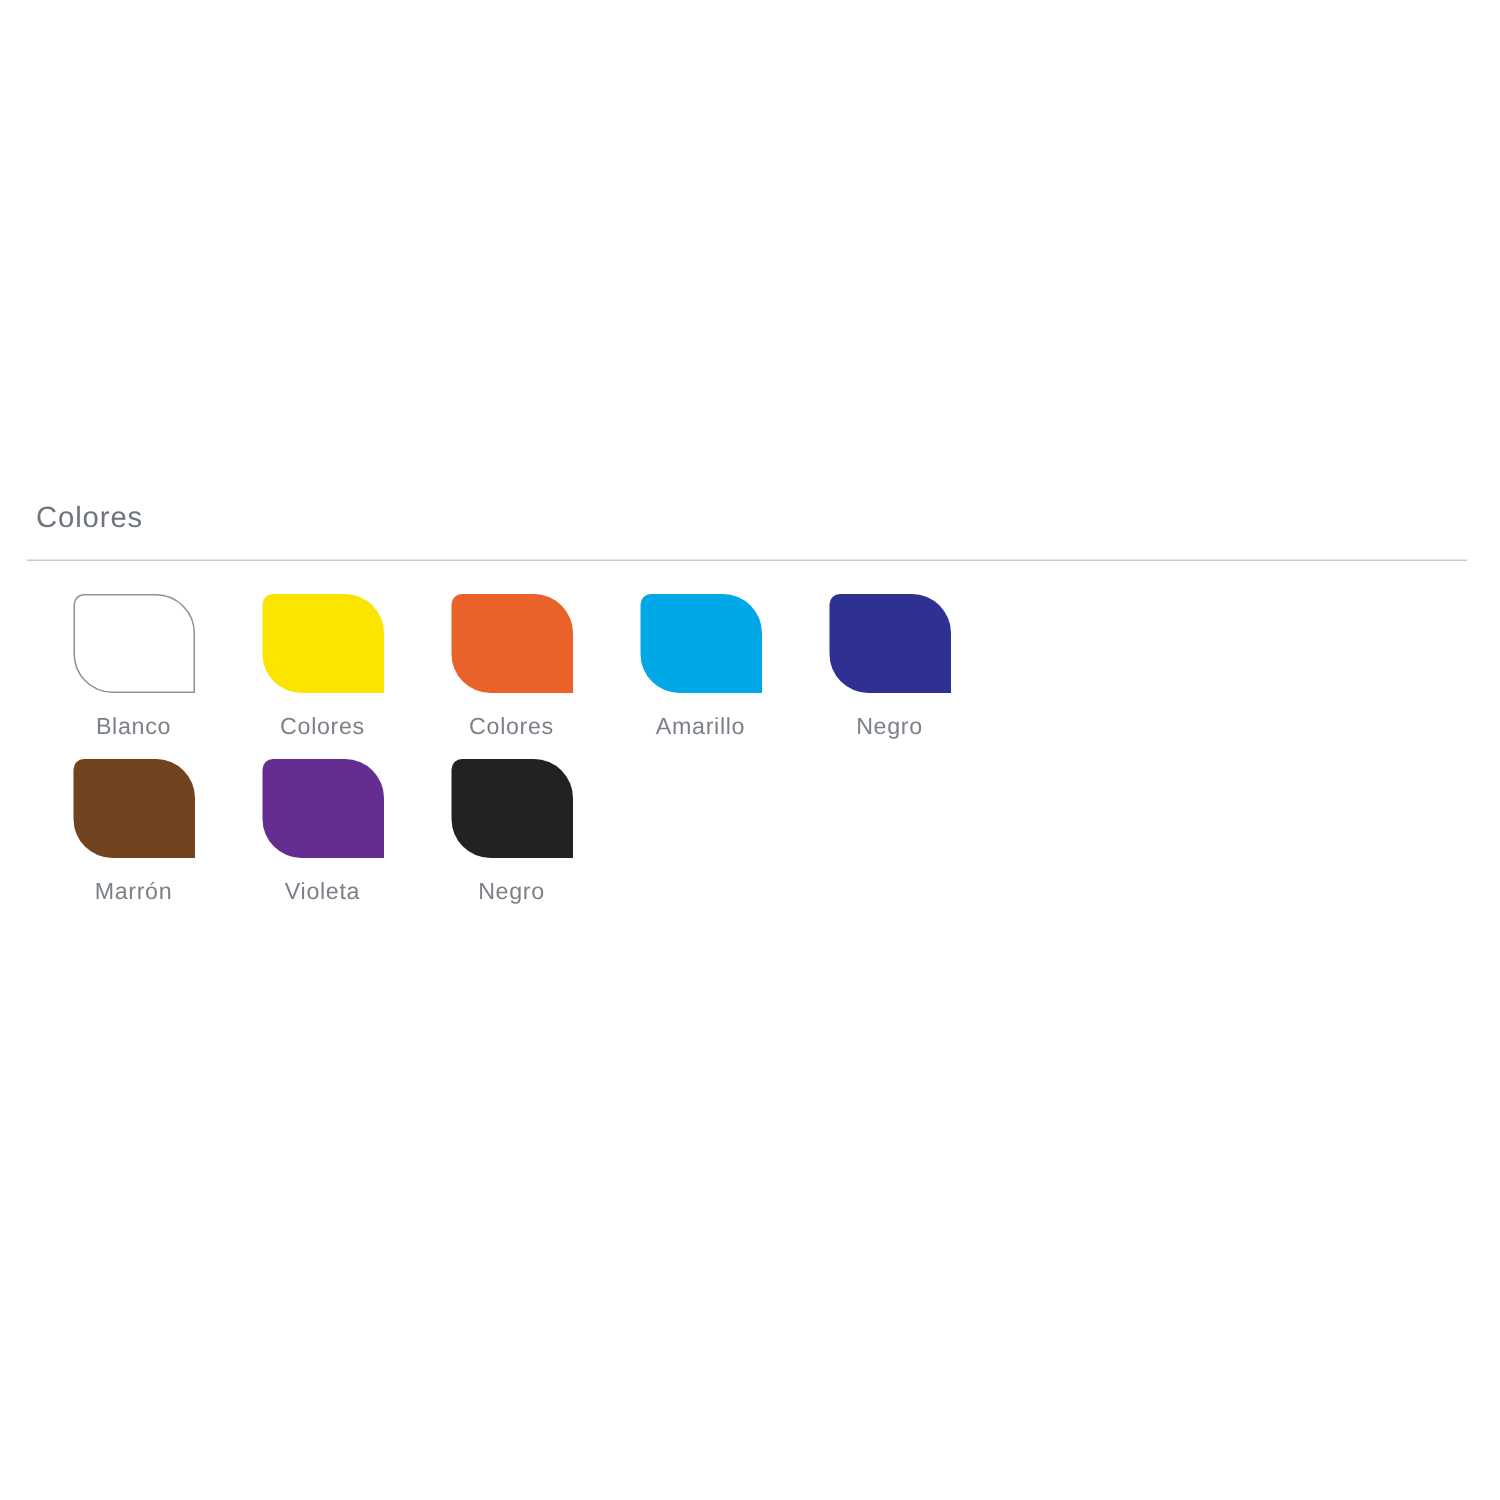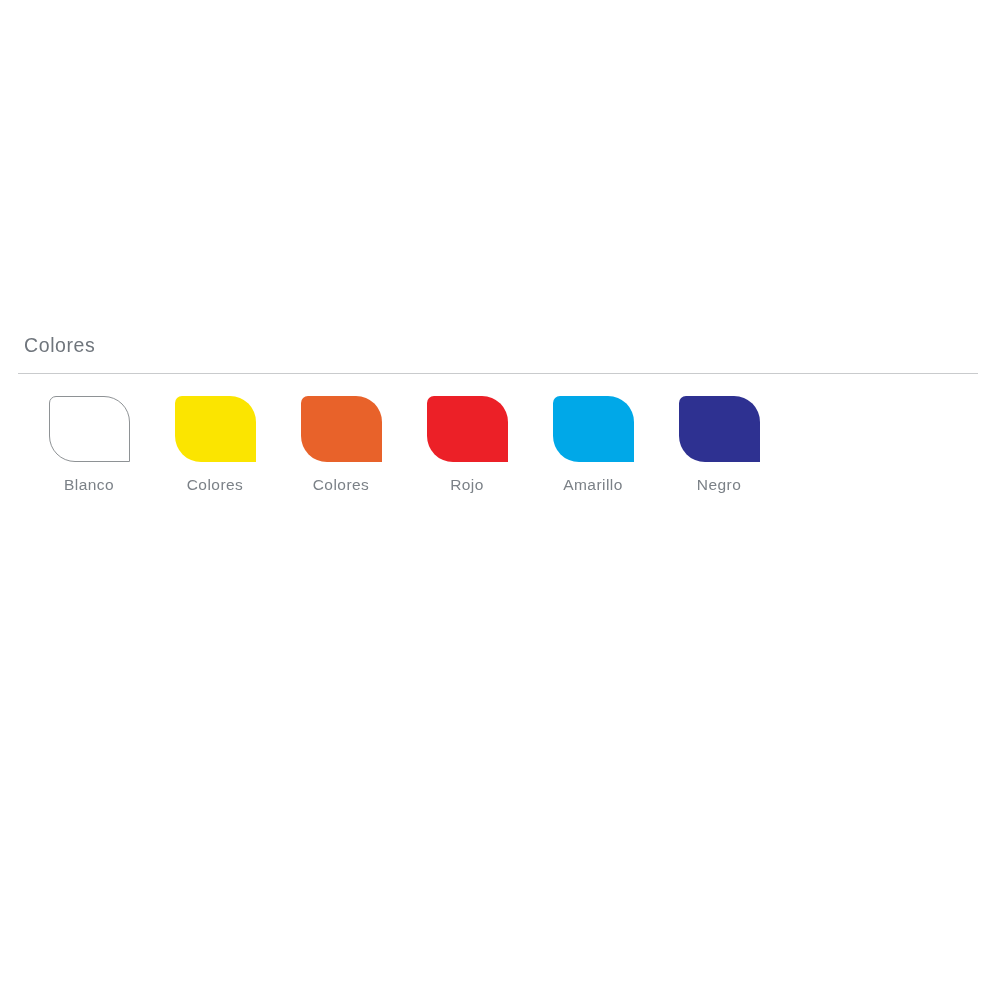--- a/index.html
+++ b/index.html
@@ -119,27 +119,37 @@
         </div>
         <div class="swatch-cell">
           <div class="swatch-chip" style="background: rgb(251, 229, 0);"></div>
           <div class="swatch-label">Colores</div>
         </div>
         <div class="swatch-cell">
           <div class="swatch-chip" style="background: rgb(232, 98, 42);"></div>
           <div class="swatch-label">Colores</div>
         </div>
         <div class="swatch-cell">
-          <div class="swatch-chip" style="background: rgb(236, 32, 39);"></div>
-          <div class="swatch-label">Rojo</div>
-        </div>
-        <div class="swatch-cell">
           <div class="swatch-chip" style="background: rgb(0, 168, 232);"></div>
           <div class="swatch-label">Amarillo</div>
         </div>
         <div class="swatch-cell">
           <div class="swatch-chip" style="background: rgb(46, 49, 145);"></div>
           <div class="swatch-label">Negro</div>
         </div>
       </div>
+      <div class="swatch-row">
+        <div class="swatch-cell">
+          <div class="swatch-chip" style="background: rgb(113, 68, 31);"></div>
+          <div class="swatch-label">Marrón</div>
+        </div>
+        <div class="swatch-cell">
+          <div class="swatch-chip" style="background: rgb(102, 45, 145);"></div>
+          <div class="swatch-label">Violeta</div>
+        </div>
+        <div class="swatch-cell">
+          <div class="swatch-chip" style="background: rgb(34, 34, 34);"></div>
+          <div class="swatch-label">Negro</div>
+        </div>
+      </div>
     </div>
 
 </div>
 
 </body></html>

